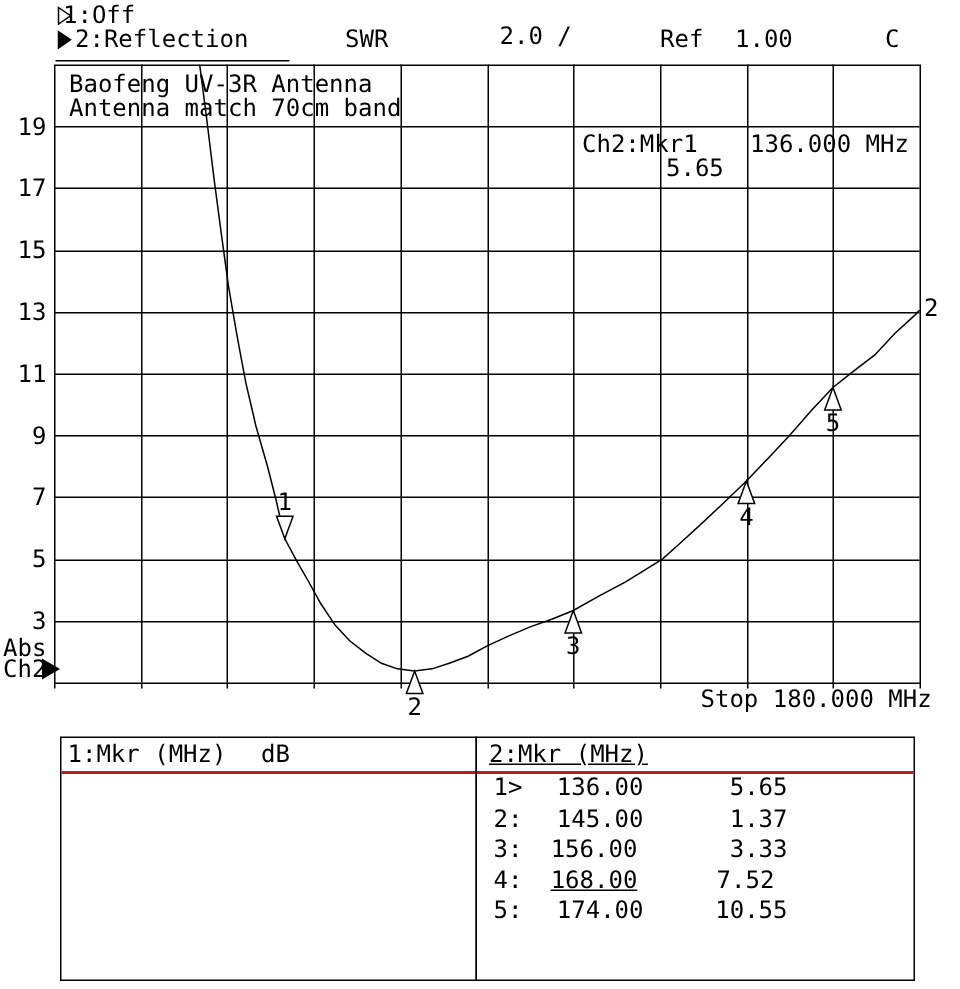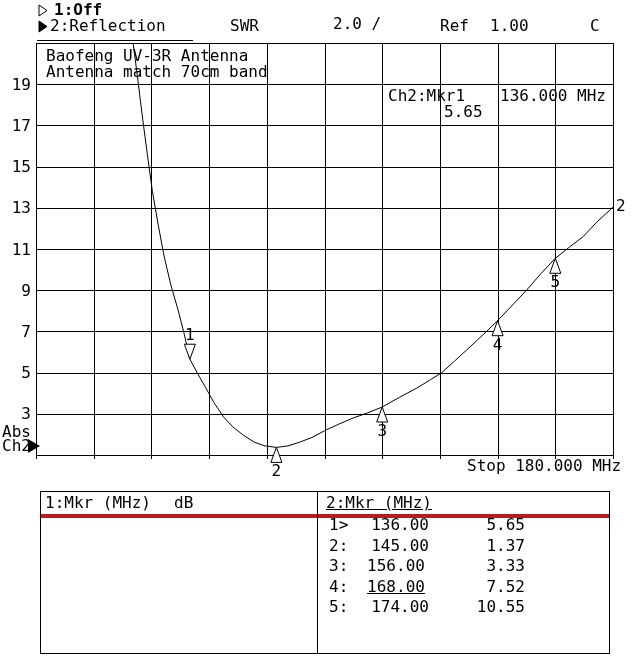--- a/index.html
+++ b/index.html
@@ -2,21 +2,21 @@
 <html><head>
 <meta charset="utf-8">
 <style>
   html,body{margin:0;padding:0;background:#fff;}
   #screen{position:relative;width:640px;height:659px;background:#fff;overflow:hidden;
           font-family:"DejaVu Sans Mono",monospace;color:#000;}
   .t{position:absolute;white-space:pre;font:16px/16px "DejaVu Sans Mono",monospace;color:#000;}
   .svgt{font:16px "DejaVu Sans Mono",monospace;fill:#000;}
   #plot-svg{position:absolute;left:0;top:0;}
   .tbl{position:absolute;border:1px solid #000;box-sizing:border-box;background:transparent;}
-  .tbl .hdr{position:absolute;left:0;top:0;right:0;height:22px;border-bottom:4px solid #b91c1c;}
+  .tbl .hdr{position:absolute;left:0;top:0;right:0;height:22px;border-bottom:2px solid #b91c1c;}
   .tri{position:absolute;width:0;height:0;}
 </style>
 </head>
 <body>
 
 <div id="screen">
 
   <svg id="plot-svg" width="640" height="659">
       <line x1="37" y1="40.5" x2="193" y2="40.5" stroke="#000"></line>
       <rect x="36.5" y="43.5" width="577" height="412" fill="none" stroke="#000"></rect>
@@ -68,21 +68,21 @@
       <text x="382.2" y="436.002" text-anchor="middle" class="svgt">3</text>
       <path d="M497.6,320.68800000000005 L492.1,335.68800000000005 L503.1,335.68800000000005 Z" fill="#fff" stroke="#000"></path>
       <text x="497.6" y="349.68800000000005" text-anchor="middle" class="svgt">4</text>
       <path d="M555.3000000000001,258.27 L549.8000000000001,273.27 L560.8000000000001,273.27 Z" fill="#fff" stroke="#000"></path>
       <text x="555.3000000000001" y="287.27" text-anchor="middle" class="svgt">5</text>
     </svg>
 
   <span class="t" style="left:38px;top:4px;"><svg width="10" height="13">
         <polygon points="1,1 9,6.5 1,12" fill="#fff" stroke="#000"></polygon>
       </svg></span>
-  <span class="t" style="left:54px;top:2px;font-weight:bold;">1:Off</span>
+  <span class="t" style="left:42px;top:2px;">1:Off</span>
 
   <span class="t" style="left:38px;top:20px;"><svg width="10" height="13">
         <polygon points="1,1 9,6.5 1,12" fill="#000" stroke="#000"></polygon>
       </svg></span>
   <span class="t" style="left:50px;top:18px;">2:Reflection</span>
   <span class="t" style="left:230px;top:18px;">SWR</span>
   <span class="t" style="left:333px;top:16px;">2.0 /</span>
   <span class="t" style="left:440px;top:18px;">Ref</span>
   <span class="t" style="left:490px;top:18px;">1.00</span>
   <span class="t" style="left:590px;top:18px;">C</span>
@@ -121,21 +121,21 @@
       <span class="t" style="left:115px;top:46px;width:92px;text-align:right;">1.37</span>
     </div>
     <div>
       <span class="t" style="left:11px;top:66px;">3:</span>
       <span class="t" style="left:45px;top:66px;width:66px;text-align:center;">156.00</span>
       <span class="t" style="left:115px;top:66px;width:92px;text-align:right;">3.33</span>
     </div>
     <div>
       <span class="t" style="left:11px;top:87px;">4:</span>
       <span class="t" style="left:45px;top:87px;width:66px;text-align:center;text-decoration:underline;">168.00</span>
-      <span class="t" style="left:115px;top:87px;width:92px;text-align:right;">7.52</span>
+      <span class="t" style="left:133px;top:87px;width:92px;text-align:center;">7.52</span>
     </div>
     <div>
       <span class="t" style="left:11px;top:107px;">5:</span>
       <span class="t" style="left:45px;top:107px;width:66px;text-align:right;">174.00</span>
       <span class="t" style="left:115px;top:107px;width:92px;text-align:right;">10.55</span>
     </div>
   </div>
 
 </div>
 

